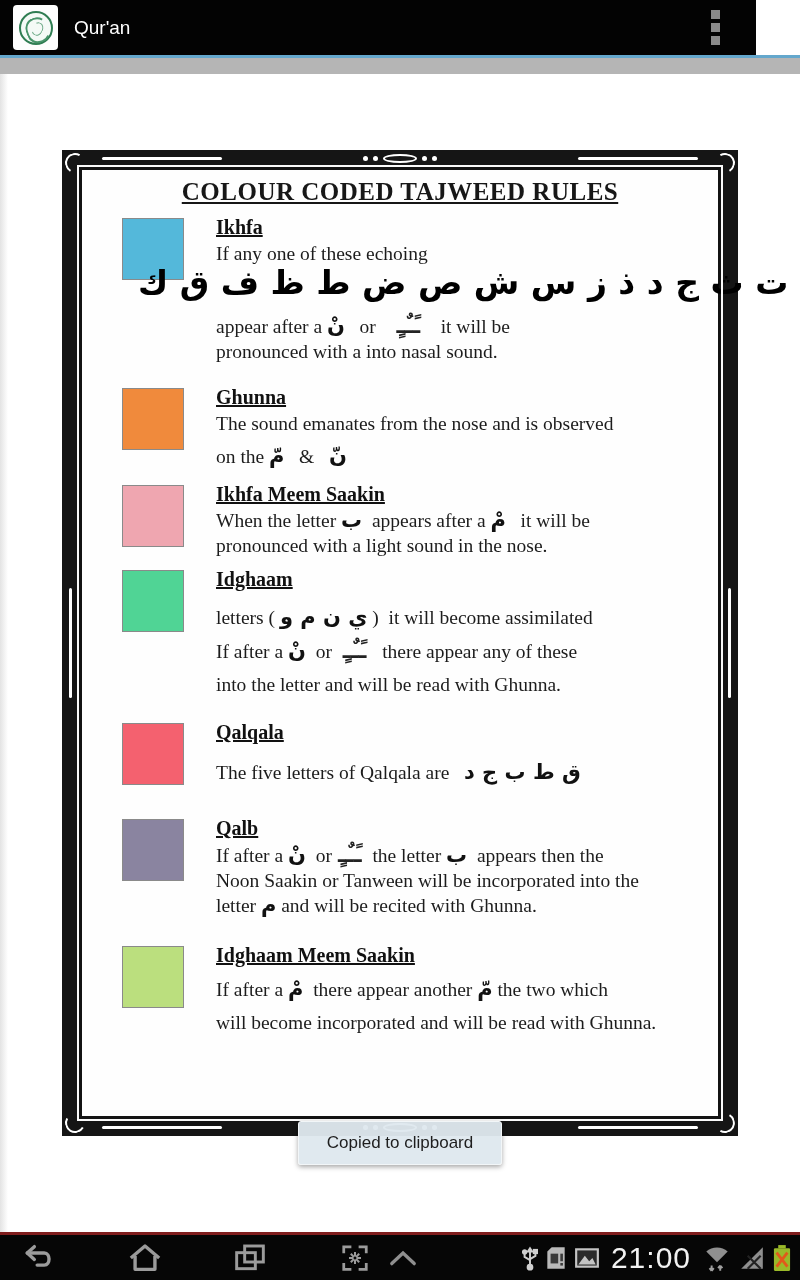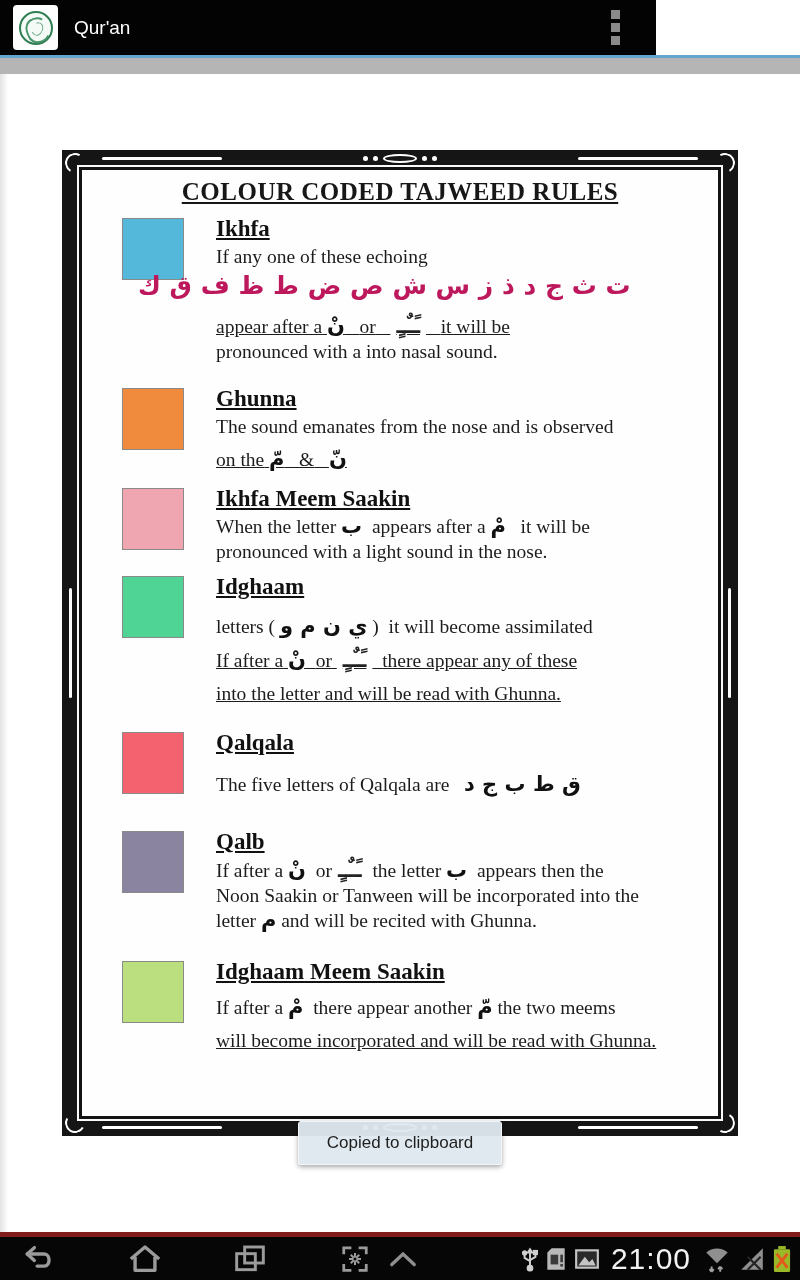--- a/index.html
+++ b/index.html
@@ -7,21 +7,21 @@
   body {
     font-family:"Liberation Sans", sans-serif;
     background:#ffffff;
     position:relative;
     width:800px; height:1280px;
     overflow:hidden;
   }
 
   
   .action-bar {
-    position:absolute; left:0; top:0; width:656px; height:55px;
+    position:absolute; left:0; top:0; width:756px; height:55px;
     background:#030303; display:flex; align-items:center;
   }
   .app-icon {
     width:45px; height:45px; margin-left:13px; background:#fdfdfd;
     border-radius:4px; display:flex; align-items:center; justify-content:center;
   }
   .app-icon .ring {
     width:34px; height:34px; border-radius:50%;
     border:2px solid #2f7d52; position:relative; background:#f4faf6;
   }
@@ -77,54 +77,54 @@
   .poster-title {
     font-family:"Liberation Serif", serif; font-weight:bold; font-size:25px;
     text-align:center; text-decoration:underline; color:#171717;
     letter-spacing:0.5px; margin-top:2px;
   }
   .rule { display:flex; }
   .swatch-col { width:134px; flex:0 0 134px; padding-left:40px; }
   .swatch { width:62px; height:62px; border:1px solid #8a8a8a; margin-top:2px; }
   .rule-text { flex:1; padding-right:16px; font-family:"Liberation Serif", serif; color:#1c1c1c; }
   .rule-head {
-    font-weight:bold; font-size:23px; text-decoration:underline;
+    font-weight:bold; font-size:20px; text-decoration:underline;
     font-family:"Liberation Serif", serif; color:#111;
   }
   .body-line { font-size:19.5px; line-height:25px; }
   .ar { font-family:"DejaVu Sans", sans-serif; font-weight:bold; font-size:21px; color:#111; }
-  .ar-big { font-family:"DejaVu Sans", sans-serif; font-weight:bold; font-size:25px; color:#be185d;
+  .ar-big { font-family:"DejaVu Sans", sans-serif; font-weight:bold; font-size:33px; color:#000000;
     letter-spacing:4px; }
   .tanween { font-family:"DejaVu Sans", sans-serif; font-weight:bold; font-size:23px; color:#222;
     letter-spacing:1px; padding:0 6px; }
   .wide-arabic { margin-left:-78px; line-height:34px; white-space:nowrap; }
   .mt2{margin-top:2px;} 
 
   .r1 { margin-top:10px; }
   .r2 { margin-top:22px; }
   .r3 { margin-top:14px; }
   .r4 { margin-top:10px; }
   .r5 { margin-top:24px; }
   .r6 { margin-top:32px; }
   .r7 { margin-top:26px; }
-  .gap-line { margin-top:8px;text-decoration:underline; }
+  .gap-line { margin-top:8px; }
 
   
   .toast {
     position:absolute; left:298px; top:1121px; width:204px; height:44px;
     background:rgba(223,232,238,0.96); border:1px solid #f2f6f8;
     border-radius:3px; box-shadow:0 2px 5px rgba(0,0,0,0.35);
     display:flex; align-items:center; justify-content:center;
     font-size:17px; color:#1e1e1e;
   }
 
   
   .nav-bar {
     position:absolute; left:0; bottom:0; width:800px; height:48px;
-    background:#060606; border-top:5px solid #7f1d1d;
+    background:#060606; border-top:3px solid #7f1d1d;
     display:flex; align-items:center;
   }
   .nav-btn { width:70px; height:48px; display:flex; align-items:center; justify-content:center; }
   .nav-btn svg { display:block; }
   .nb-back { margin-left:5px; } .nb-home{ margin-left:35px;} .nb-recents{margin-left:35px;}
   .nb-capture{ margin-left:35px;} .nb-chevron{ margin-left:-12px; width:50px;}
   .status-cluster { margin-left:auto; margin-right:8px; display:flex; align-items:center; gap:7px; }
   .clock { color:#f2f2f2; font-size:30px; letter-spacing:1px; margin:0 4px; font-family:"Liberation Sans", sans-serif; }
   .sicon { display:flex; align-items:center; justify-content:center; }
 </style>
@@ -290,21 +290,21 @@
       <div class="swatch-col">
           <div class="swatch" style="background:#bbdf7e"></div>
         </div>
       <div class="rule-text">
         <div class="rule-head">Idghaam Meem Saakin</div>
         <div class="body-line" style="margin-top:10px">
           <span>If after a</span>
           <span class="ar">مْ</span>&nbsp;
           <span>there appear another</span>
           <span class="ar">مّ</span>
-          <span>the two meems</span>
+          <span>the two which</span>
         </div>
         <div class="body-line gap-line">will become incorporated and will be read with Ghunna.</div>
       </div>
     </div>
   </div>
 </div>
 
 <div class="toast">
   <span>Copied to clipboard</span>
 </div>

